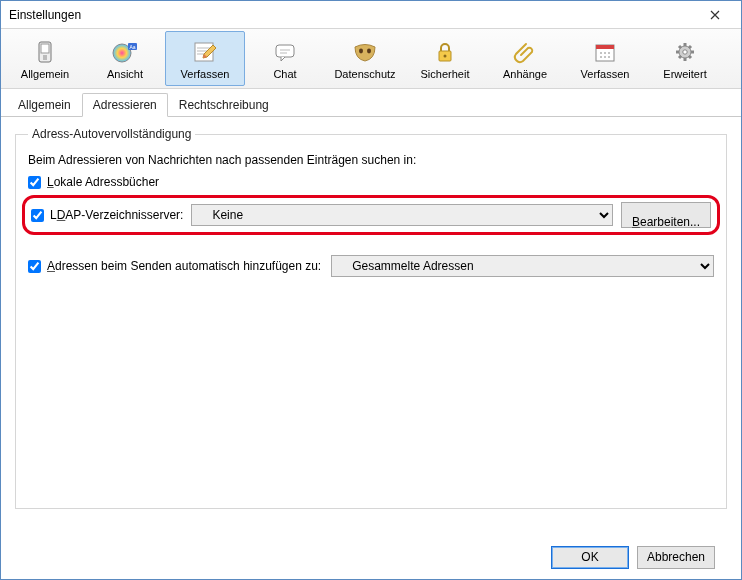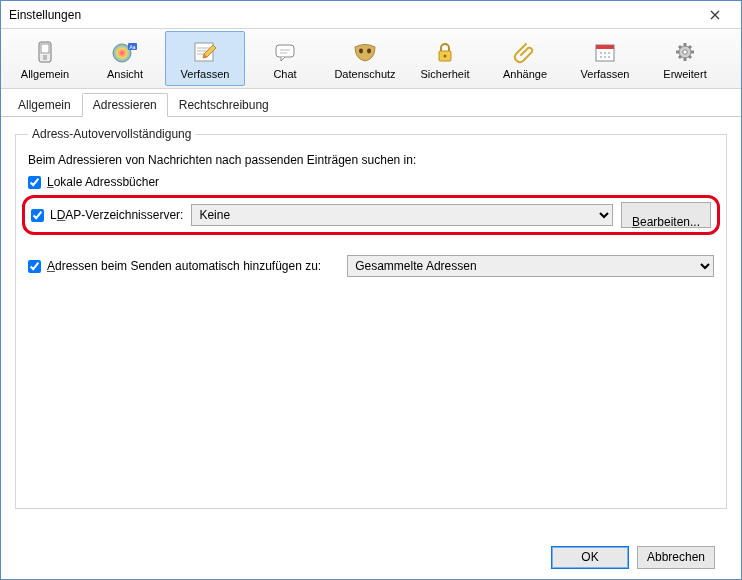--- a/index.html
+++ b/index.html
@@ -123,21 +123,21 @@
     align-items:center;
     gap:8px;
     border-radius:12px;
   }
 
   select.combo {
     height:22px;
     font: inherit;
     background:#eee;
     border:1px solid #a9a9a9;
-    padding:0 3px;
+    padding:0 16px;
   }
   .ldap-combo { flex:1; }
   .btn {
     height:22px;
     padding:12px 10px;
     background:#e8e8e8;
     border:1px solid #a9a9a9;
     font:inherit;
     cursor:default;
     white-space:nowrap;
@@ -302,21 +302,21 @@
       <div class="cb">
         <input type="checkbox" checked="" style="">
         <label><span>L</span><span class="u">D</span><span>AP-Verzeichnisserver:</span></label>
       </div>
       <select class="combo ldap-combo">
         <option>Keine</option>
       </select>
       <button class="btn"><span class="u">B</span><span>earbeiten...</span></button>
     </div>
 
-    <div class="row" style="margin-top:20px; gap:26px;">
+    <div class="row" style="margin-top:20px; gap:10px;">
       <div class="cb">
         <input type="checkbox" checked="" style="">
         <label><span class="u">A</span><span>dressen beim Senden automatisch hinzufügen zu:</span></label>
       </div>
       <select class="combo" style="flex:1">
         <option>Gesammelte Adressen</option>
       </select>
     </div>
 
   </fieldset>

